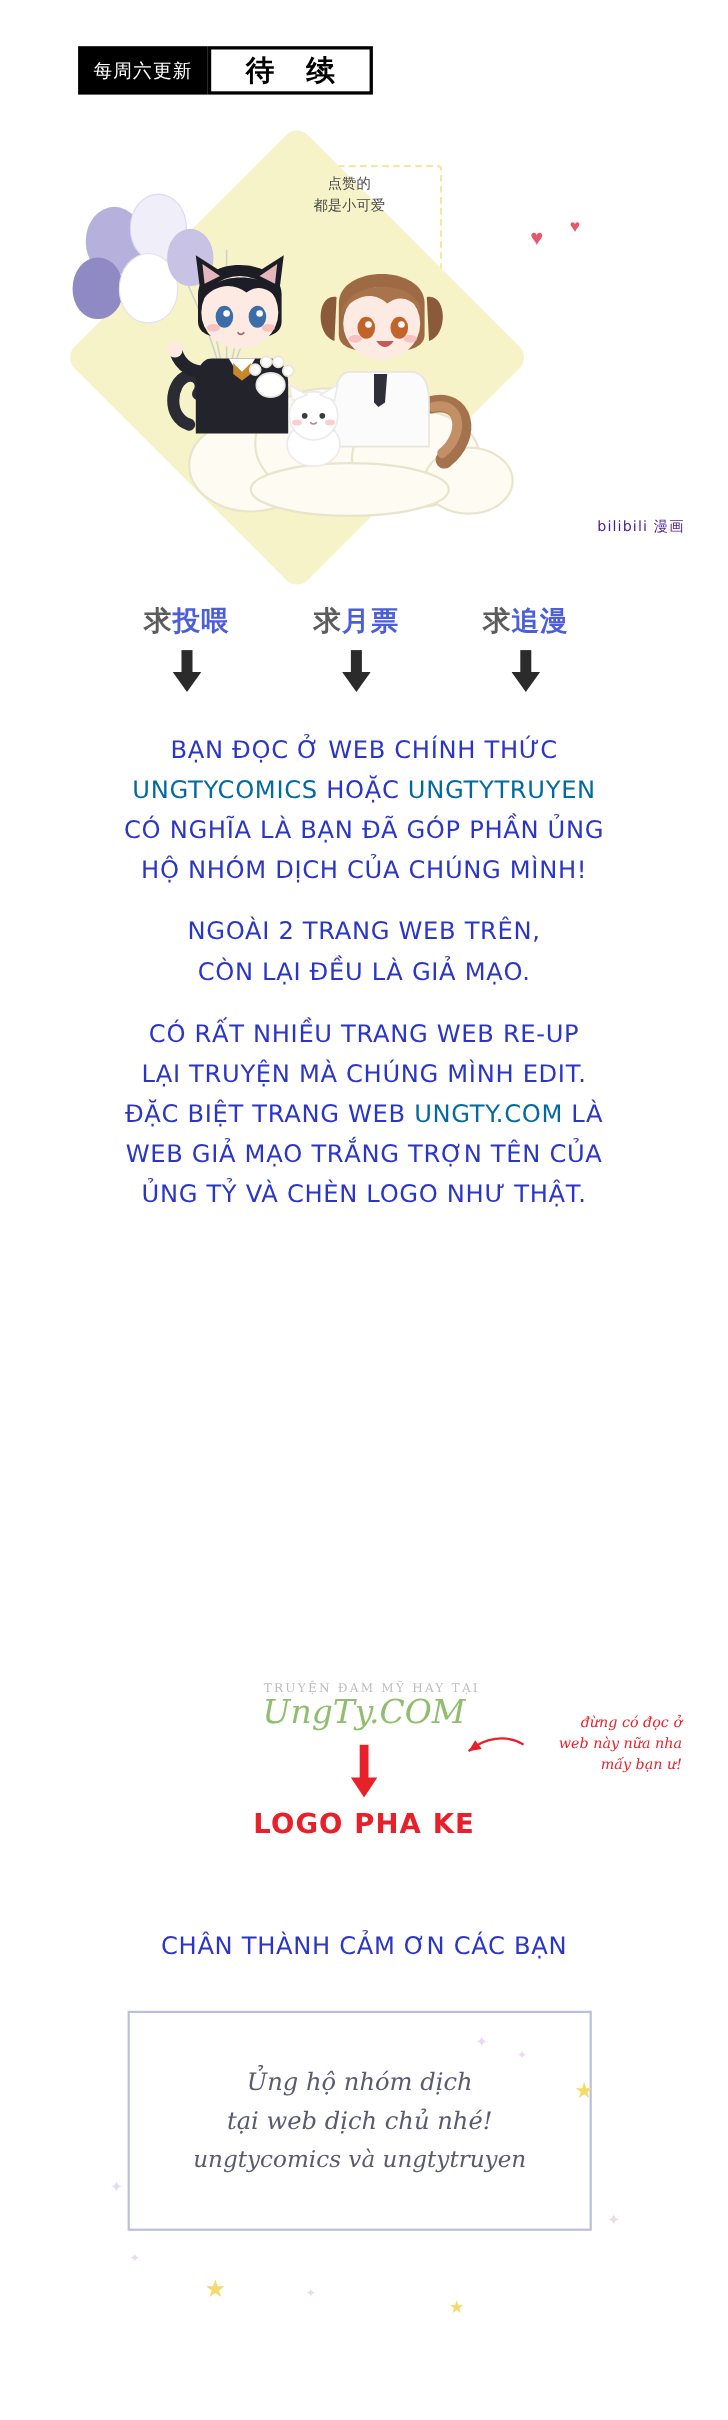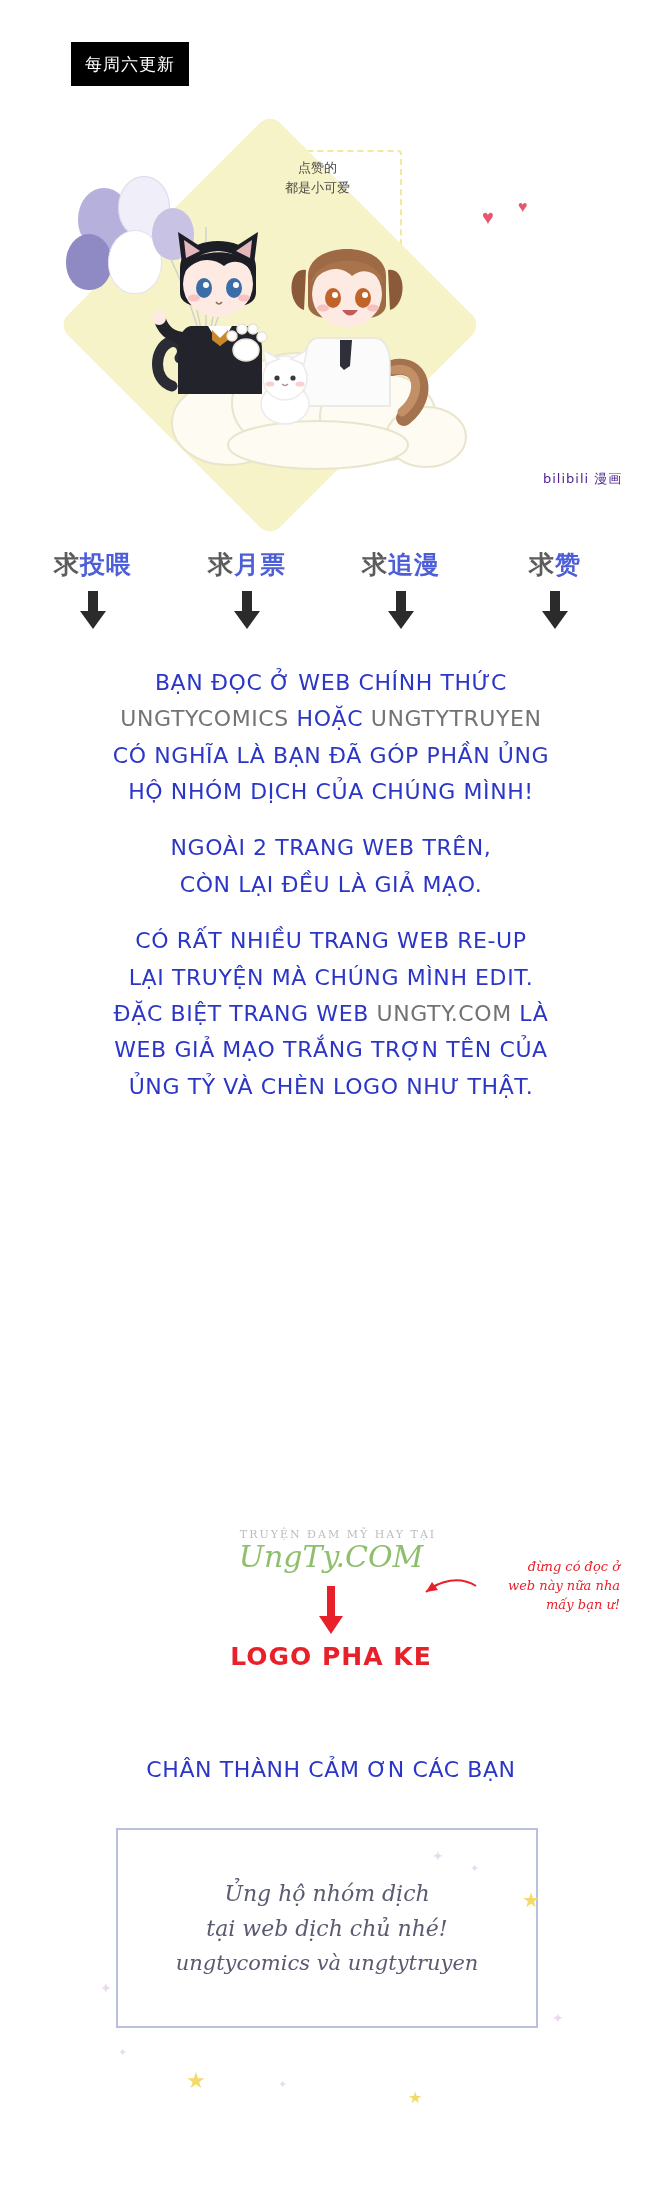--- a/index.html
+++ b/index.html
@@ -179,21 +179,21 @@
     font-family: "DejaVu Sans", sans-serif;
     font-size: 22px;
     line-height: 1.38;
     color: #2b36c6;
     letter-spacing: 0.6px;
     text-transform: uppercase;
   }
   .message-block p { margin: 0 0 6px 0; }
   .para { margin-bottom: 26px; }
   .para:last-child { margin-bottom: 0; }
-  .hl { color: #737373; }
+  .hl { color: #0369a1; }
 
   
   .fake-logo-wrap {
     position: absolute;
     left: 0;
     top: 1528px;
     width: 662px;
     text-align: center;
   }
   .fake-logo-small {
@@ -292,20 +292,21 @@
     position: absolute;
     color: #ead9ef;
     font-size: 14px;
   }
 </style>
 </head>
 <body>
 
 <div class="top-banner">
   <div class="banner-left">每周六更新</div>
+  <div class="banner-right">待 续</div>
 </div>
 
 <div class="illustration">
 
   <div class="dashed-box"></div>
   <div class="yellow-diamond"></div>
 
   <svg class="balloon-strings" viewBox="0 0 90 130">
     <path d="M12 10 C 30 50, 45 80, 56 126" stroke="#cfcfcf" stroke-width="1.4" fill="none"></path>
     <path d="M32 4 C 40 45, 50 85, 57 126" stroke="#cfcfcf" stroke-width="1.4" fill="none"></path>
@@ -453,29 +454,20 @@
   <div class="ask-item">
     <div class="ask-label"><span class="k">求</span><span class="v">追漫</span></div>
     <div class="arrow">
       <svg width="26" height="38" viewBox="0 0 26 38">
           <rect x="8" y="0" width="10" height="22" fill="#2b2b2b"></rect>
           <path d="M0 20 L26 20 L13 38 Z" fill="#2b2b2b"></path>
         </svg>
     </div>
   </div>
 
-  <div class="ask-item">
-    <div class="ask-label"><span class="k">求</span><span class="v">赞</span></div>
-    <div class="arrow">
-      <svg width="26" height="38" viewBox="0 0 26 38">
-          <rect x="8" y="0" width="10" height="22" fill="#2b2b2b"></rect>
-          <path d="M0 20 L26 20 L13 38 Z" fill="#2b2b2b"></path>
-        </svg>
-    </div>
-  </div>
 
 </div>
 
 <div class="message-block">
 
   <div class="para">
     <p>BẠN ĐỌC Ở WEB CHÍNH THỨC</p>
     <p><span class="hl">UNGTYCOMICS</span><span> HOẶC </span><span class="hl">UNGTYTRUYEN</span></p>
     <p>CÓ NGHĨA LÀ BẠN ĐÃ GÓP PHẦN ỦNG</p>
     <p>HỘ NHÓM DỊCH CỦA CHÚNG MÌNH!</p>

